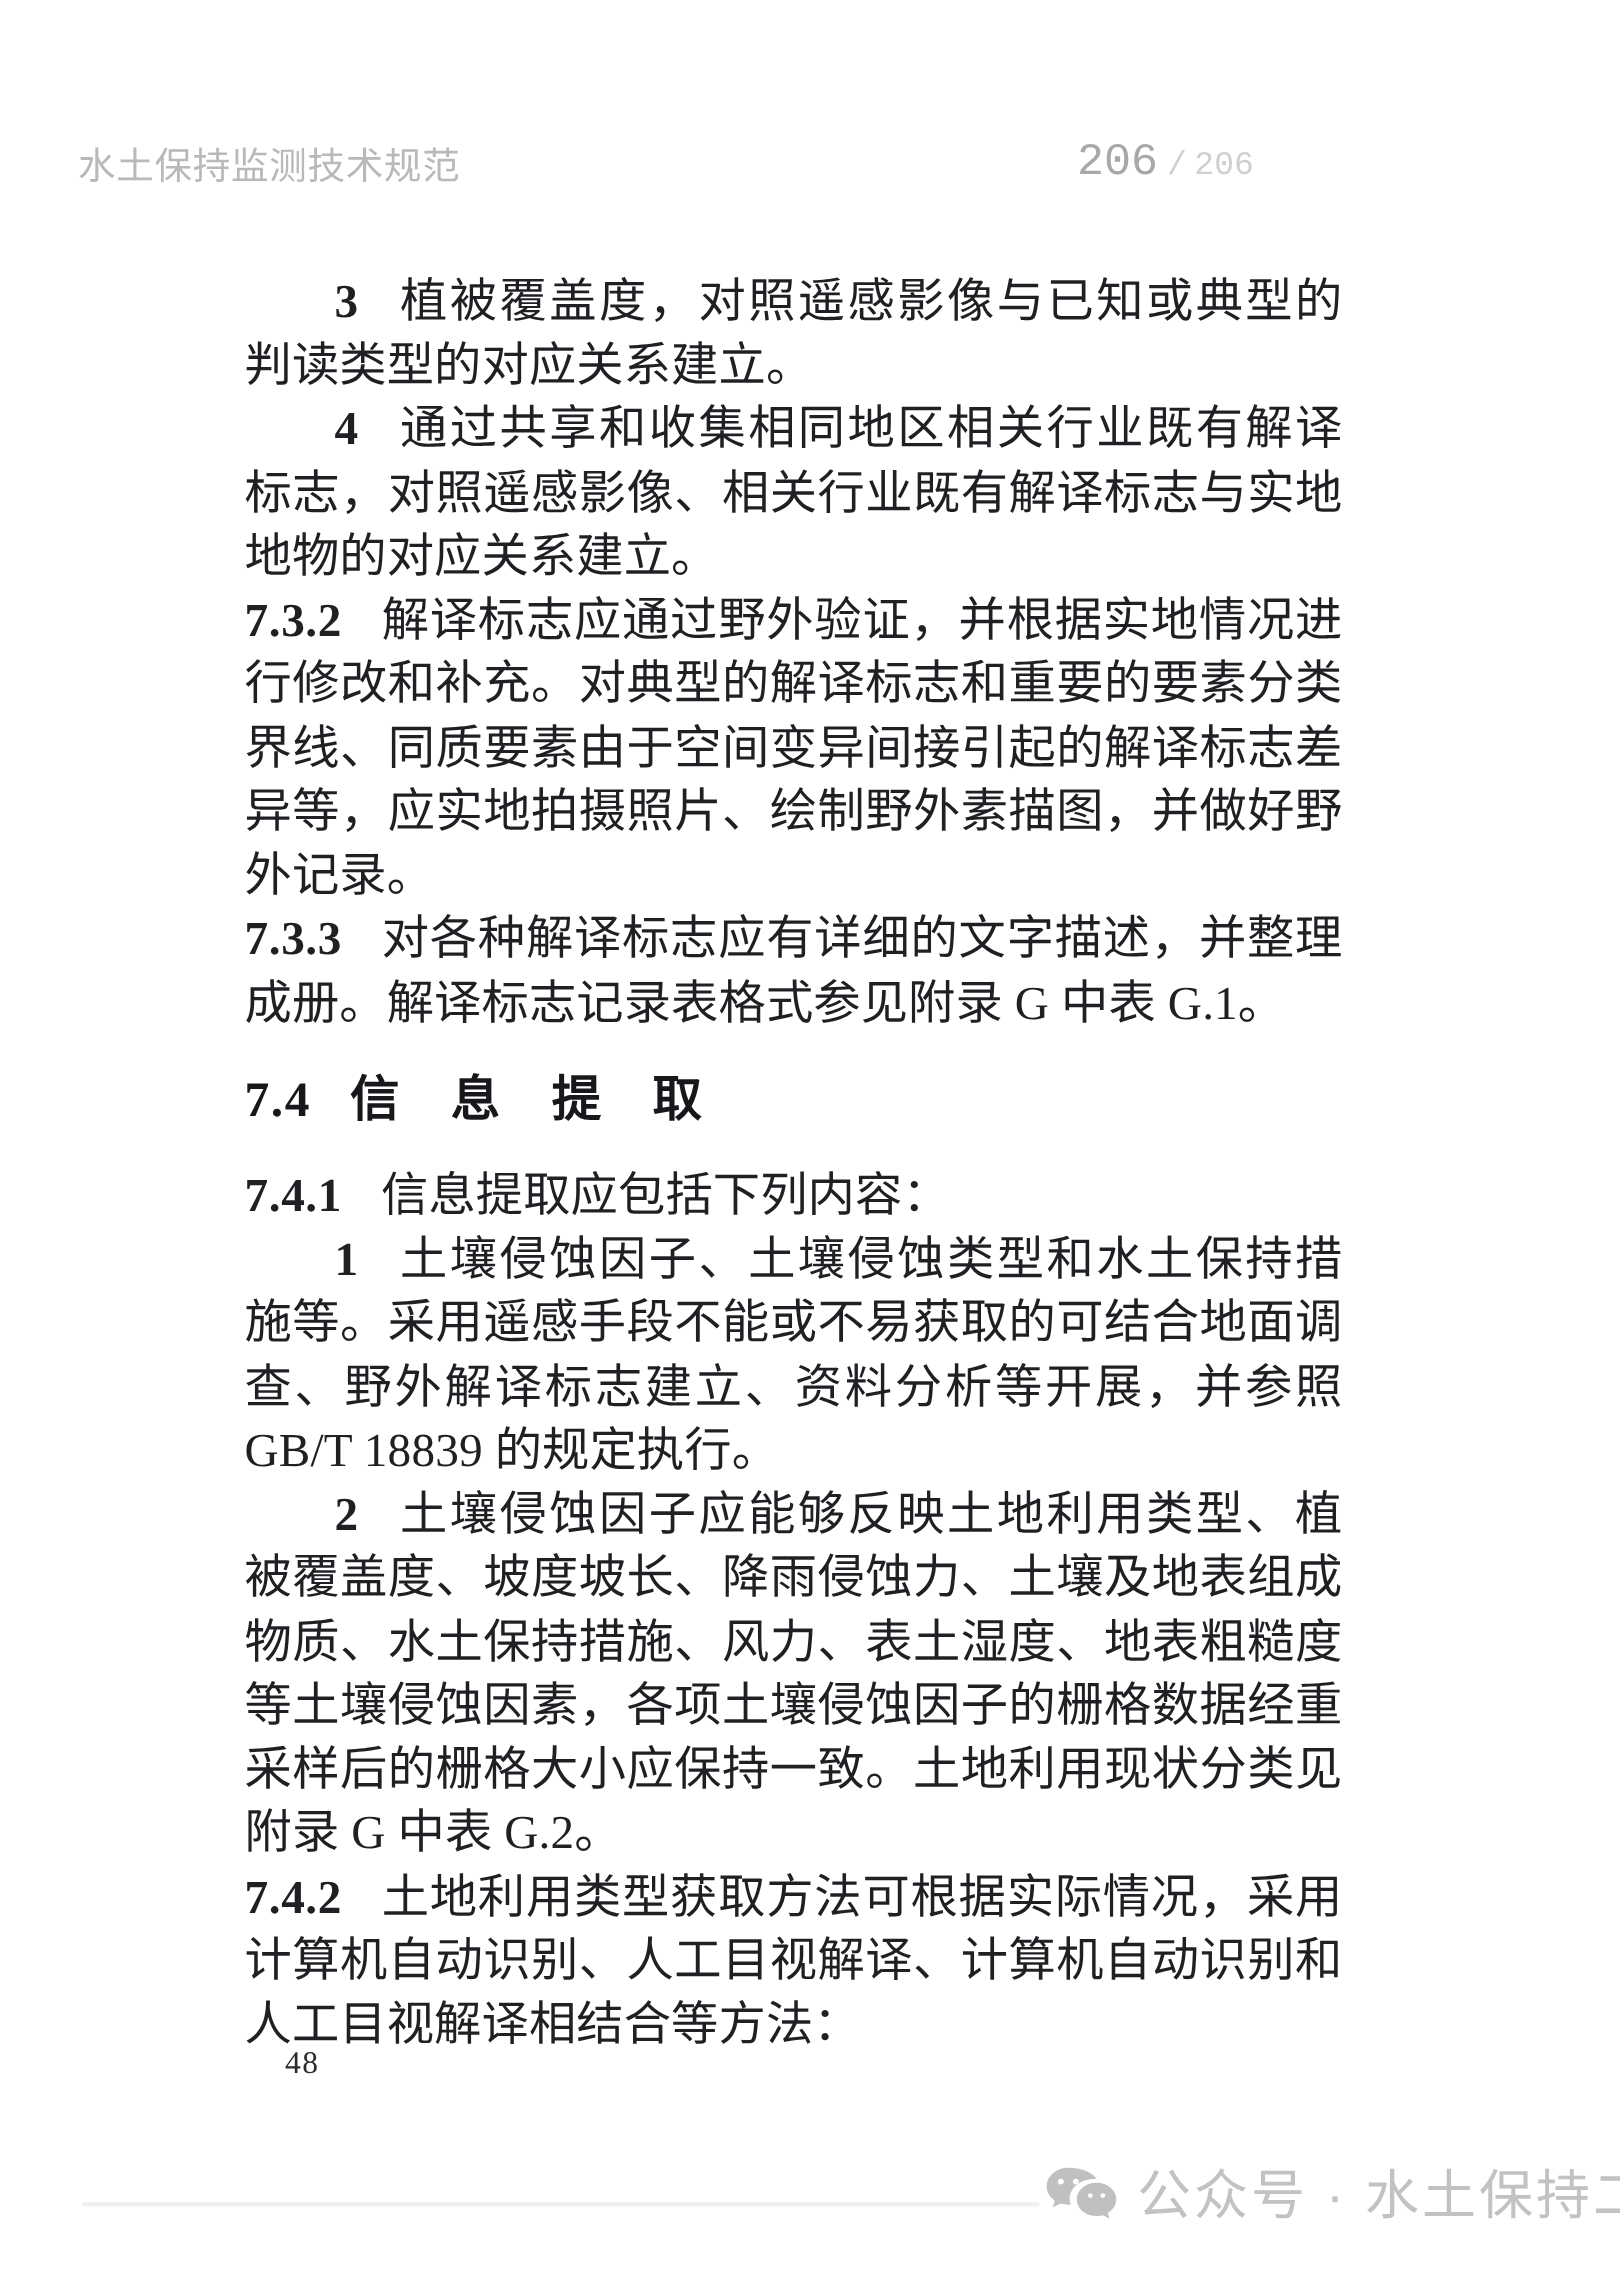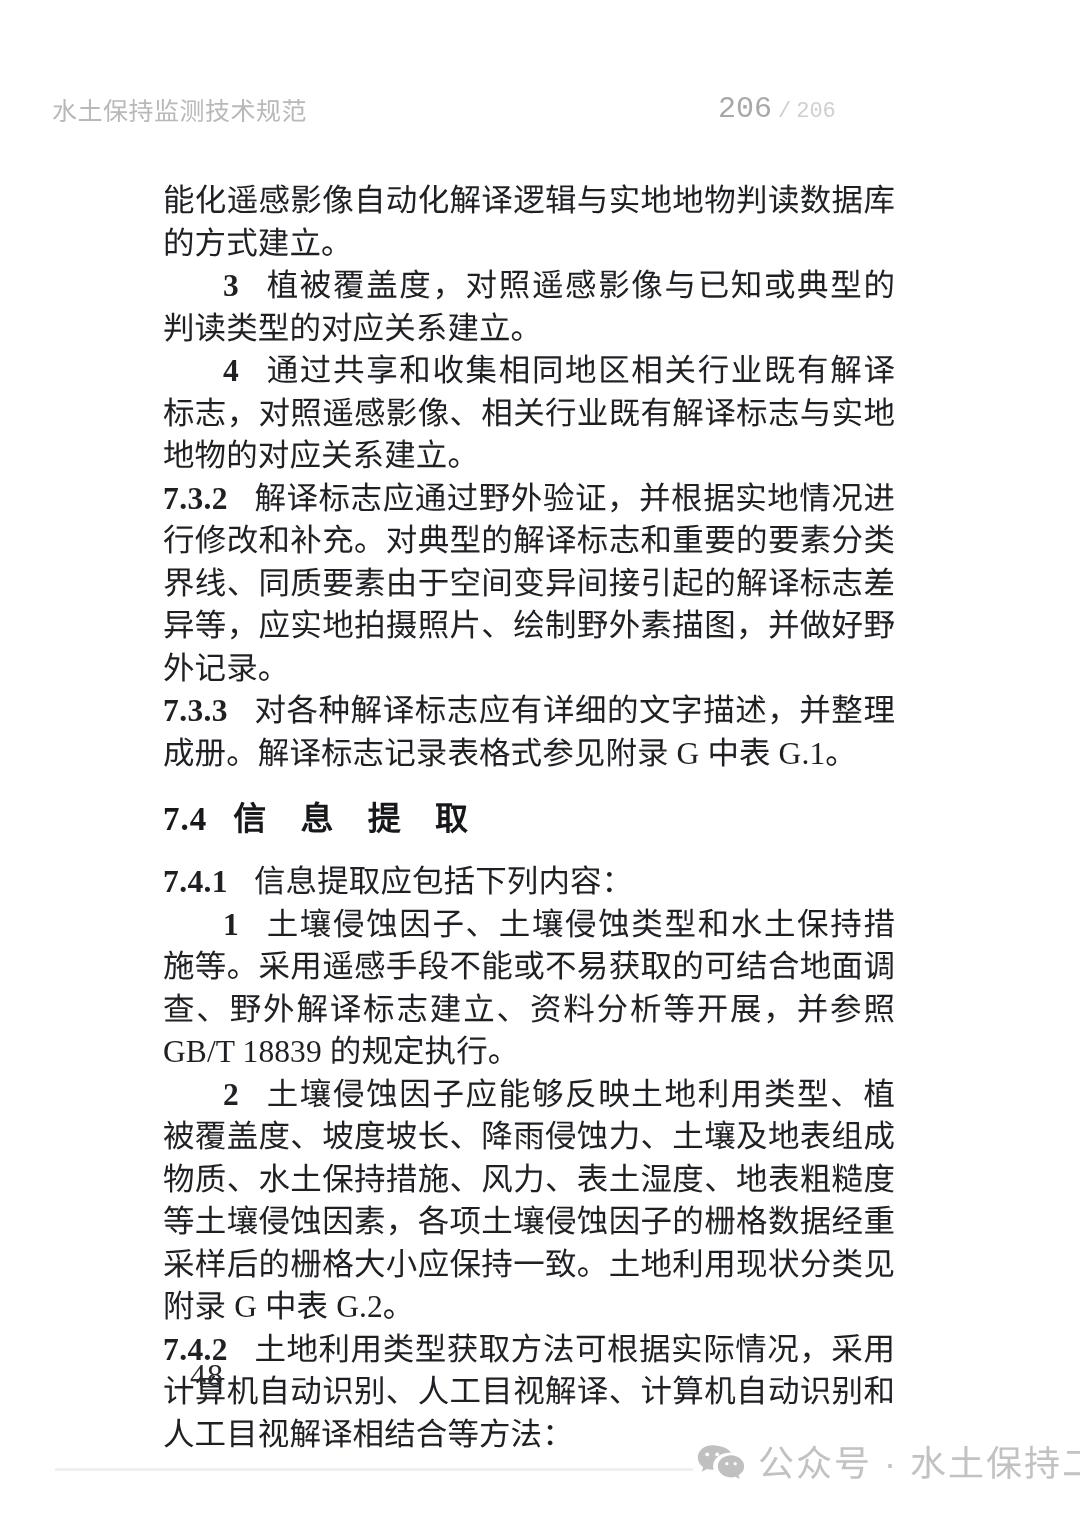--- a/index.html
+++ b/index.html
@@ -123,21 +123,21 @@
   }
   .section-heading .sec-name {
     letter-spacing: 13px;
   }
 
   
   .folio {
     position: absolute;
     left: 190px;
     top: 1208px;
-    font-size: 32px;
+    font-size: 21px;
     line-height: 34px;
     color: #2a2b2f;
     font-family: "Liberation Serif", "DejaVu Serif", serif;
     letter-spacing: 1px;
   }
 
   
   .viewer-footer {
     position: absolute;
     left: 0;
@@ -183,23 +183,20 @@
   <div class="doc-title">水土保持监测技术规范</div>
 
   <div class="page-indicator">
     <span class="cur">206</span><span class="sep">/</span><span class="total">206</span>
   </div>
 </div>
 
 <div class="page-sheet">
   <div class="page-body">
 
-    <p class="para">
-      <span>能化遥感影像自动化解译逻辑与实地地物判读数据库的方式建立。</span>
-    </p>
 
 
     <p class="para"><span class="item-lead"></span><span class="num">3</span><span class="gap-md"></span><span>植被覆盖度，对照遥感影像与已知或典型的判读类型的对应关系建立。</span></p>
 
     <p class="para"><span class="item-lead"></span><span class="num">4</span><span class="gap-md"></span><span>通过共享和收集相同地区相关行业既有解译标志，对照遥感影像、相关行业既有解译标志与实地地物的对应关系建立。</span></p>
 
     <p class="para"><span class="num latin">7.3.2</span><span class="gap-md"></span><span>解译标志应通过野外验证，并根据实地情况进行修改和补充。对典型的解译标志和重要的要素分类界线、同质要素由于空间变异间接引起的解译标志差异等，应实地拍摄照片、绘制野外素描图，并做好野外记录。</span></p>
 
     <p class="para"><span class="num latin">7.3.3</span><span class="gap-md"></span><span>对各种解译标志应有详细的文字描述，并整理成册。解译标志记录表格式参见附录 G 中表 G.1。</span></p>
 

